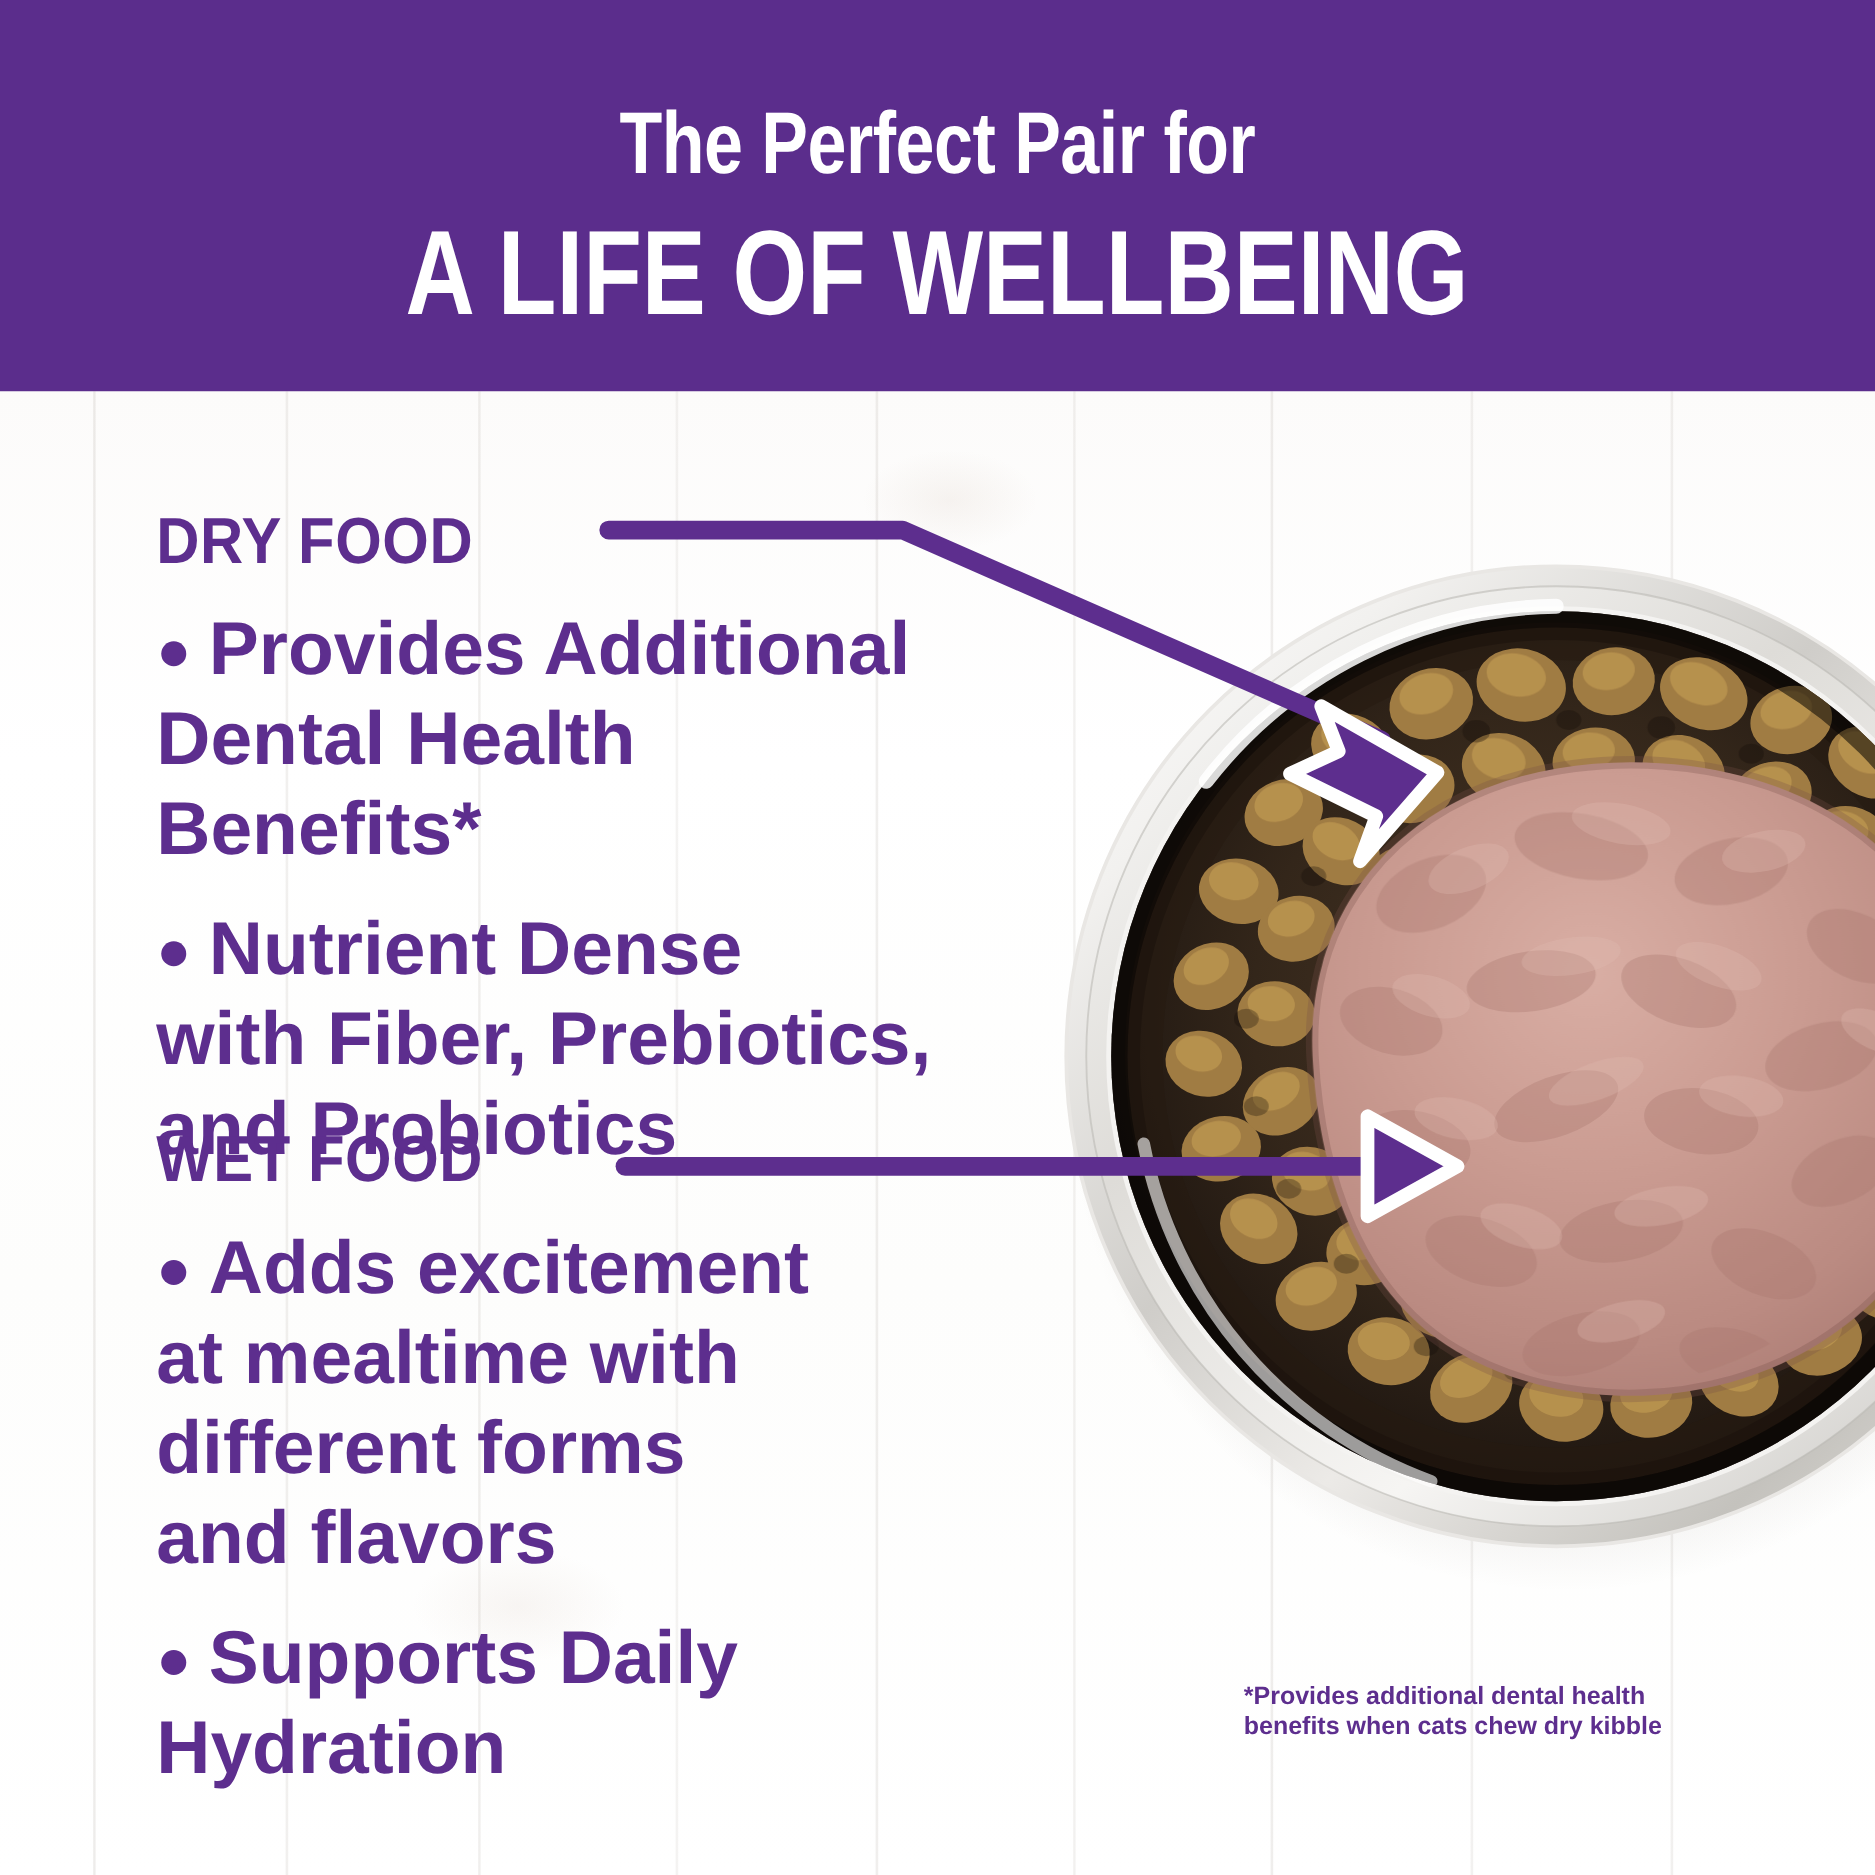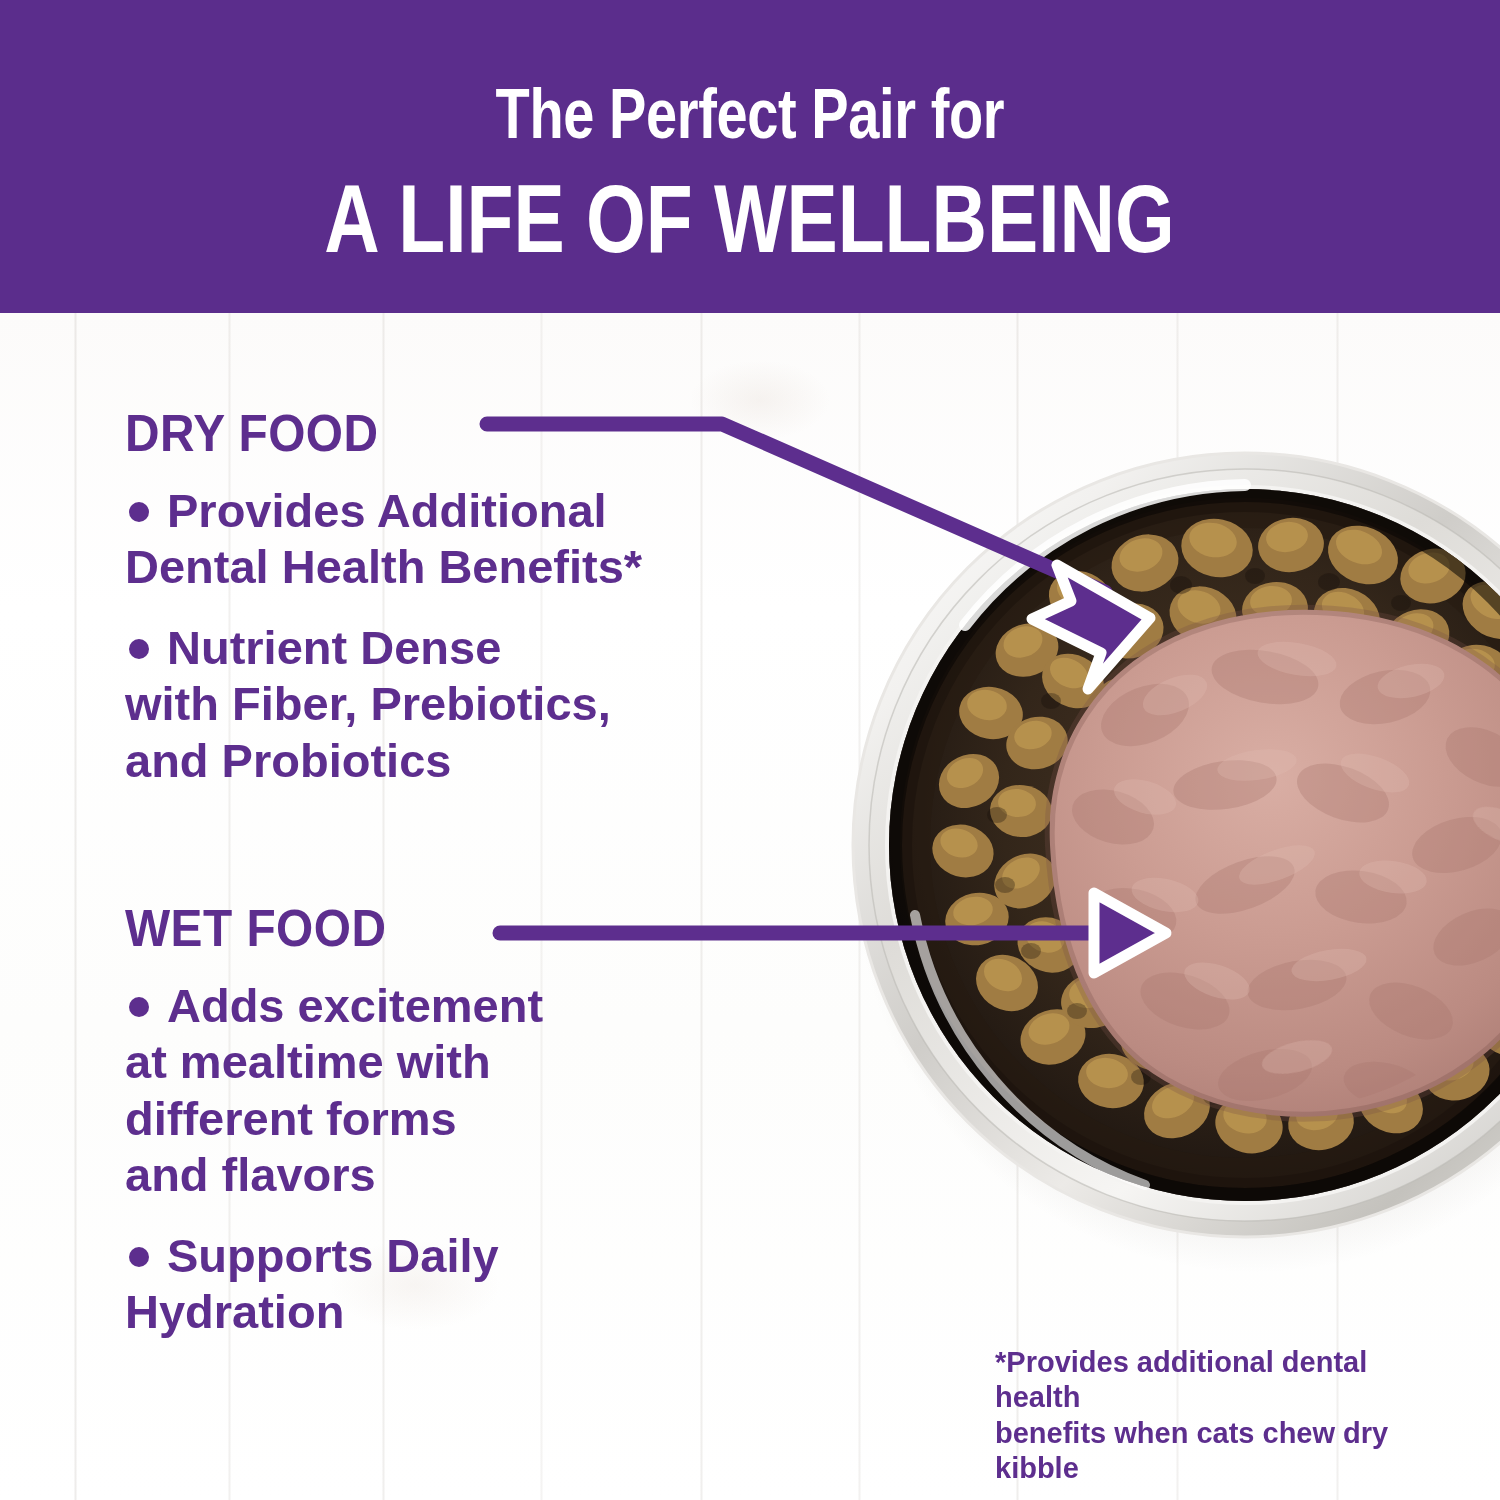--- a/index.html
+++ b/index.html
@@ -133,21 +133,21 @@
   #dry-head { top: 90px; }
   #wet-head { top: 585px; }
 
   .bullets {
     position: absolute;
     left: 125px;
     width: 660px;
     color: #5D2E8E;
     font-family: "Liberation Sans", sans-serif;
     font-weight: bold;
-    font-size: 47px;
+    font-size: 60px;
     line-height: 1.20;
   }
   #dry-bullets { top: 170px; }
   #wet-bullets { top: 665px; }
 
   .bullet {
     margin-bottom: 24px;
     white-space: pre-line;
   }
   .bullet .dot {
@@ -174,21 +174,21 @@
 
   
   .footnote {
     position: absolute;
     left: 995px;
     top: 1345px;
     width: 460px;
     color: #5D2E8E;
     font-family: "Liberation Sans Narrow", "Liberation Sans", sans-serif;
     font-weight: bold;
-    font-size: 29px;
+    font-size: 20px;
     line-height: 1.22;
     white-space: pre-line;
     z-index: 9;
   }
 </style>
 </head>
 <body>
 
 <div class="page">
 

